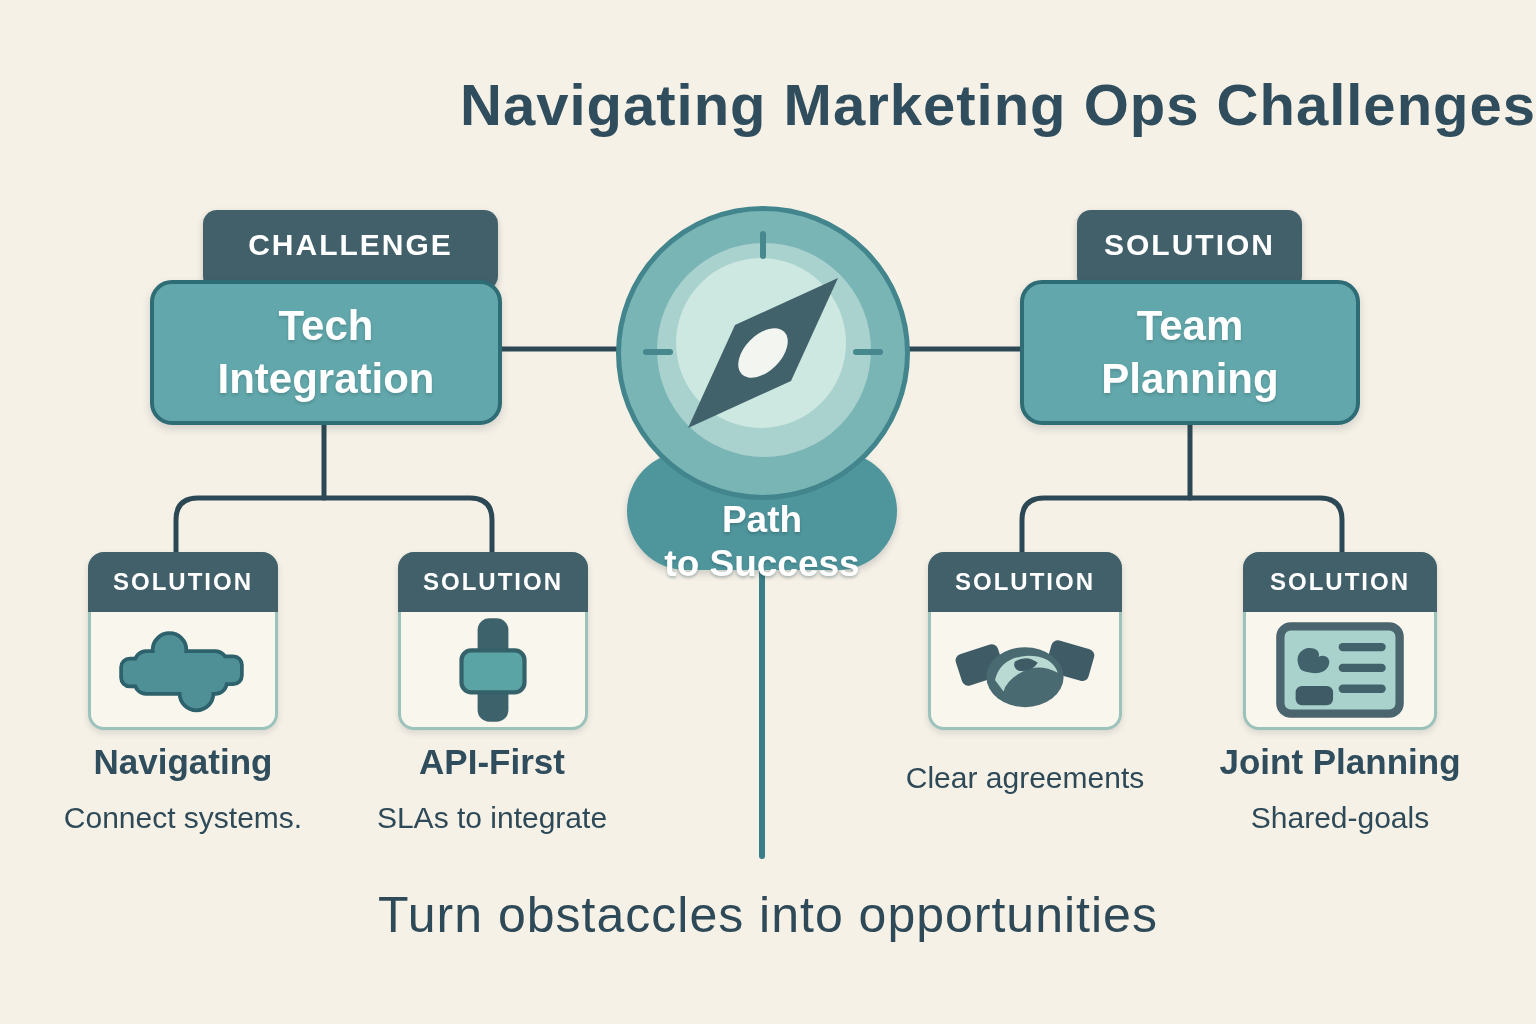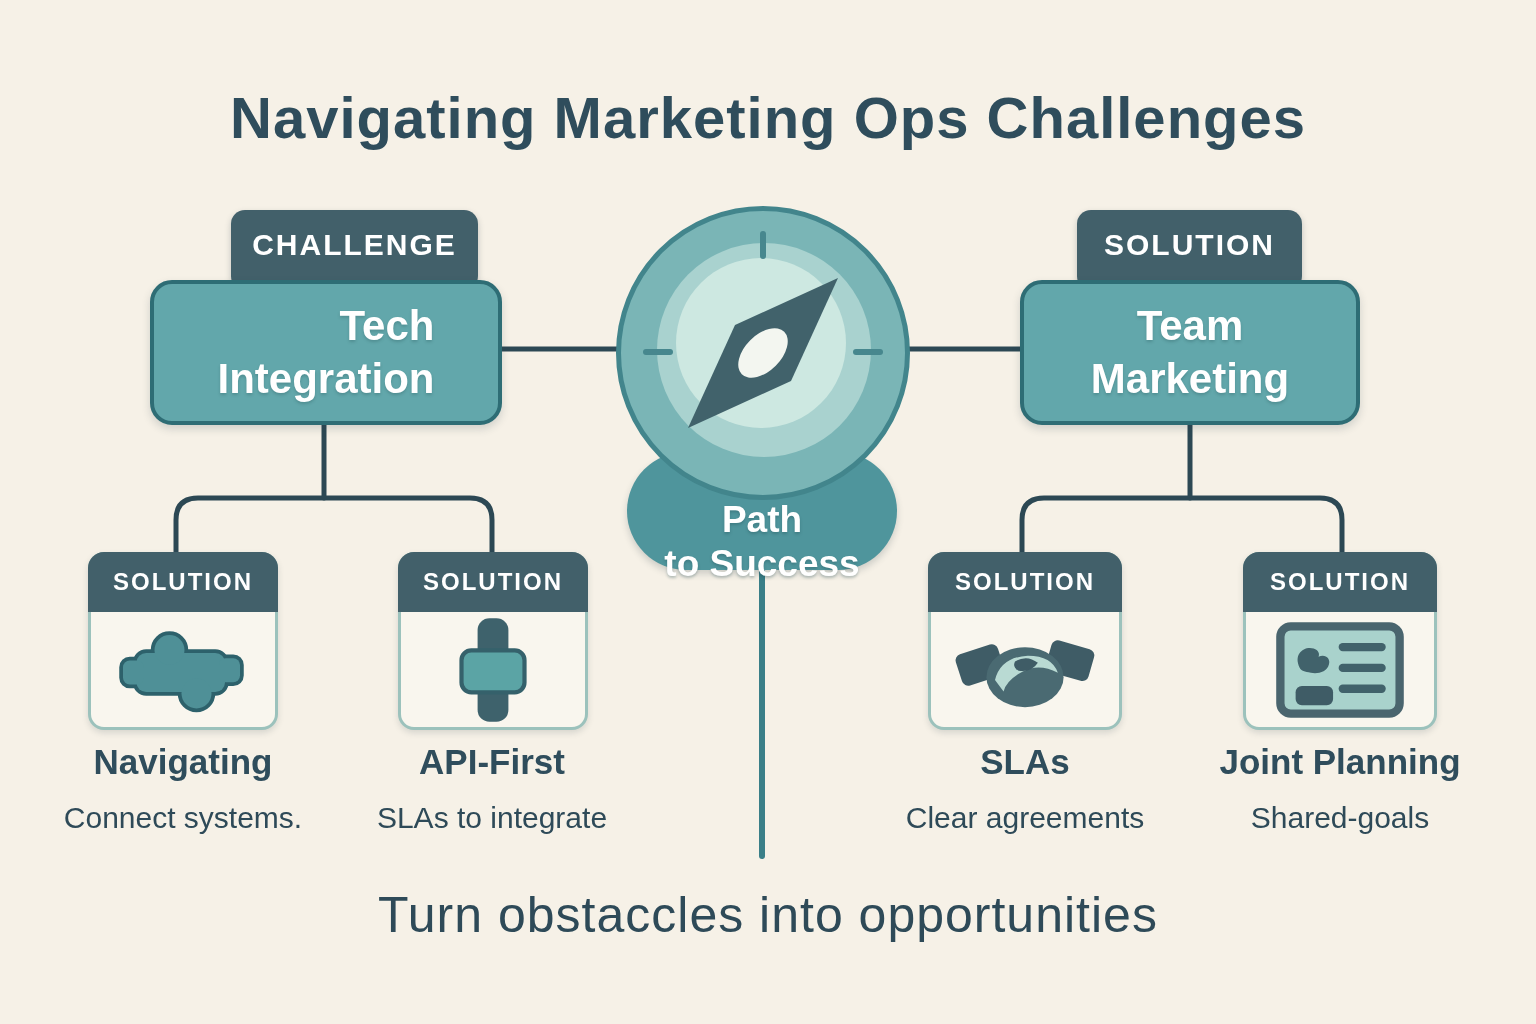--- a/index.html
+++ b/index.html
@@ -2,22 +2,22 @@
 <html><head>
 <meta charset="utf-8">
 <style>
   html,body { margin:0; padding:0; background:#f6f1e7; }
   .canvas {
     position:relative; width:1536px; height:1024px;
     background:#f6f1e7; overflow:hidden;
     font-family:"Liberation Sans", sans-serif;
   }
   .page-title {
-    position:absolute; top:84px; left:0; width:100%;
-    text-align:center; font-size:58px; font-weight:bold;
+    position:absolute; top:71px; left:0; width:100%;
+    text-align:right; font-size:58px; font-weight:bold;
     color:#2f4d5c; letter-spacing:1px;
   }
   .connector-layer { position:absolute; left:0; top:0; z-index:1; }
 
   .tag-tab {
     position:absolute; z-index:1; background:#42606a; border-radius:14px;
     color:#fff; font-weight:bold; letter-spacing:2px;
     display:flex; justify-content:center;
     box-shadow:0 3px 6px rgba(40,60,70,.25);
   }
@@ -96,37 +96,37 @@
       <path d="M502 349 H618"></path>
       <path d="M906 349 H1022"></path>
       <path d="M324 423 V498"></path>
       <path d="M176 555 V520 Q176 498 198 498 H470 Q492 498 492 520 V555"></path>
       <path d="M1190 421 V498"></path>
       <path d="M1022 555 V520 Q1022 498 1044 498 H1320 Q1342 498 1342 520 V555"></path>
     </g>
     <path d="M762 566 V856" stroke="#3a7f88" stroke-width="6" fill="none" stroke-linecap="round"></path>
   </svg>
 
-  <div class="tag-tab" style="left:203px; top:210px; width:247px; height:80px;margin-left:28px;">
+  <div class="tag-tab" style="left:203px; top:210px; width:295px; height:80px;">
     <span>CHALLENGE</span>
   </div>
-  <div class="main-box" style="left:150px; top:280px; width:344px; height:137px;text-align:right;">
+  <div class="main-box" style="left:150px; top:280px; width:344px; height:137px;">
     <div>
       <div>Tech</div>
       <div>Integration</div>
     </div>
   </div>
 
   <div class="tag-tab" style="left:1077px; top:210px; width:225px; height:80px;">
     <span>SOLUTION</span>
   </div>
   <div class="main-box" style="left:1020px; top:280px; width:332px; height:137px;">
     <div>
       <div>Team</div>
-      <div>Marketing</div>
+      <div>Planning</div>
     </div>
   </div>
 
   <div class="pill"></div>
   <div class="compass-circle"></div>
   <div class="compass-inner1"></div>
   <div class="compass-inner2"></div>
   <svg class="compass-face" width="294" height="294" viewBox="0 0 294 294">
     <g stroke="#47878e" stroke-width="6" stroke-linecap="round">
       <line x1="147" y1="28" x2="147" y2="50"></line>
@@ -184,21 +184,20 @@
       <svg width="150" height="100" viewBox="0 0 200 140">
         <rect x="6" y="40" width="62" height="46" rx="9" transform="rotate(-18 37 63)" fill="#3f5c66"></rect>
         <rect x="132" y="34" width="62" height="46" rx="9" transform="rotate(16 163 57)" fill="#3f5c66"></rect>
         <ellipse cx="100" cy="80" rx="54" ry="42" fill="#4a6a72"></ellipse>
         <path d="M58 84 Q66 52 104 50 Q138 50 146 74 Q120 60 97 72 Q74 84 70 100 Z" fill="#b9dad3"></path>
         <path d="M86 58 Q103 48 118 60 Q109 74 91 71 Q82 66 86 58 Z" fill="#3f5c66"></path>
       </svg>
     </div>
   </div>
   <div class="card-label" style="left:860px; top:742px; width:330px;">
-    <div class="t">SLAs</div>
     <div class="s">Clear agreements</div>
   </div>
 
   <div class="card wide" style="left:1243px; top:552px;">
     <div class="card-header">SOLUTION</div>
     <div class="card-body">
       <svg width="140" height="104" viewBox="0 0 200 150">
         <rect x="14" y="12" width="172" height="126" rx="15" fill="#a9d2cc" stroke="#4a656e" stroke-width="12"></rect>
         <rect x="98" y="36" width="68" height="12" rx="6" fill="#41626b"></rect>
         <rect x="98" y="66" width="68" height="12" rx="6" fill="#41626b"></rect>

